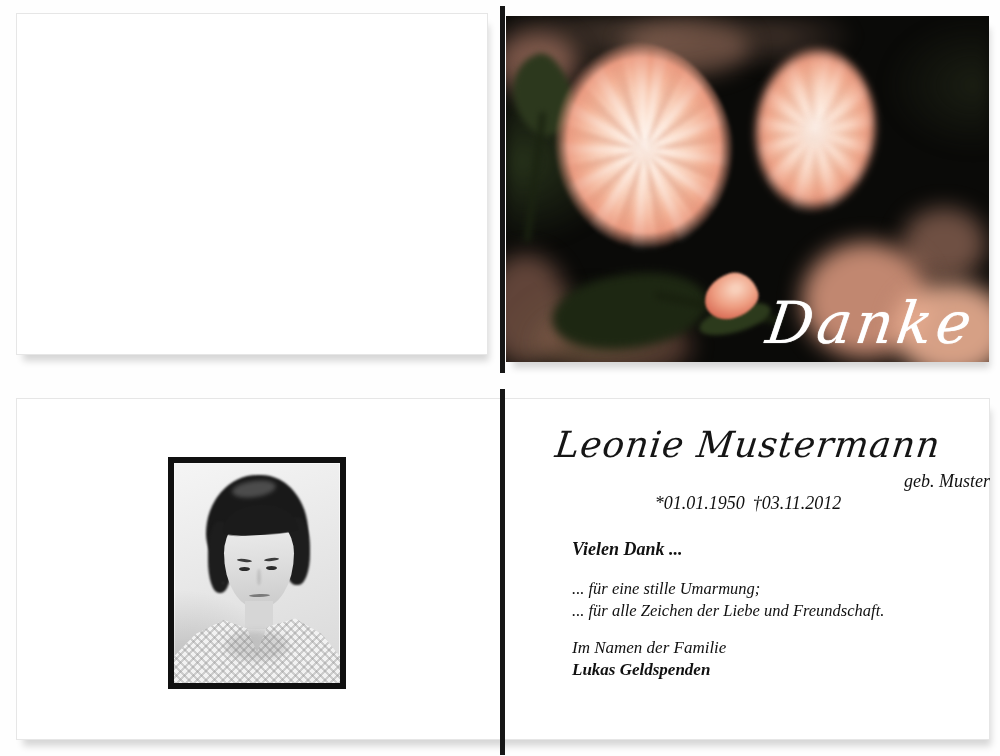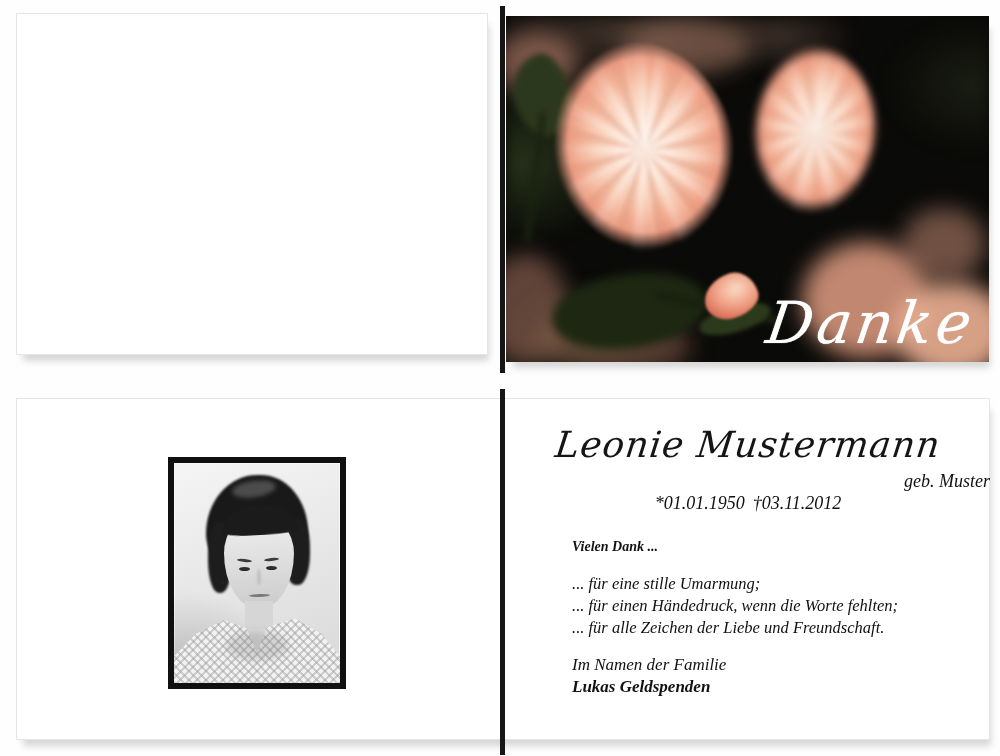--- a/index.html
+++ b/index.html
@@ -117,21 +117,21 @@
   
   .inner-text{position:absolute;left:489px;top:0;width:484px;height:100%;}
   .name{
     margin-top:24px;text-align:center;font-family:"DejaVu Serif", serif;
     font-style:italic;font-size:36px;line-height:1.2;letter-spacing:1px;
     transform:skewX(-7deg);color:#151515;
   }
   .maiden{margin-top:5px;text-align:right;font-style:italic;font-size:18px;}
   .dates{margin-top:1px;text-align:center;font-style:italic;font-size:18px;}
   .dates .birth{margin-right:8px;}
-  .salutation{margin:25px 0 18px 66px;font-style:italic;font-weight:bold;font-size:14px;}
+  .salutation{margin:25px 0 18px 66px;font-style:italic;font-weight:bold;font-size:18px;}
   .thanks{margin:13px 0 4px 66px;font-style:italic;font-size:16.5px;line-height:22px;}
   .closing{margin:15px 0 0 66px;font-style:italic;font-size:17px;line-height:22px;}
   .signature{margin:0 0 0 66px;font-style:italic;font-weight:bold;font-size:17px;line-height:22px;}
 </style>
 </head>
 <body>
 
 <div>
 
   <div class="panel panel-back"></div>
@@ -186,21 +186,20 @@
 
     <div class="inner-text">
       <div class="name">Leonie Mustermann</div>
       <div class="maiden">geb. Muster</div>
       <div class="dates">
         <span class="birth">*01.01.1950</span><span class="death">†03.11.2012</span>
       </div>
       <div class="salutation">Vielen Dank ...</div>
       <div class="thanks">
         <div>... für eine stille Umarmung;</div>
-        <div>... für einen Händedruck, wenn die Worte fehlten;</div>
         <div>... für alle Zeichen der Liebe und Freundschaft.</div>
       </div>
       <div class="closing">Im Namen der Familie</div>
       <div class="signature">Lukas Geldspenden</div>
     </div>
   </div>
 
   <div class="fold fold-top"></div>
   <div class="fold fold-bottom"></div>
 </div>

